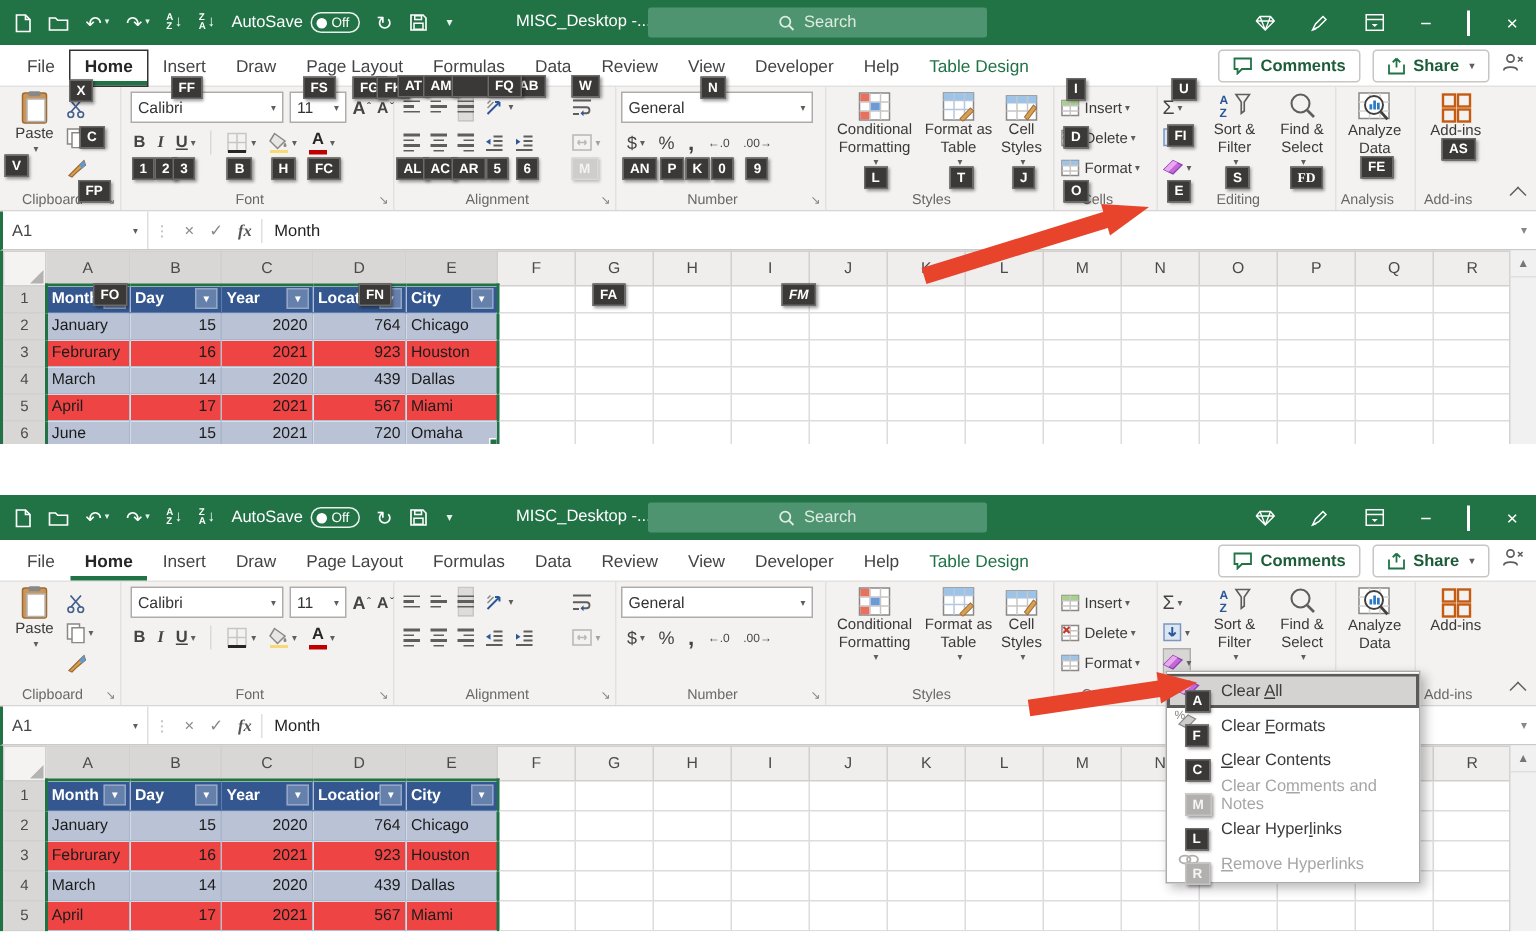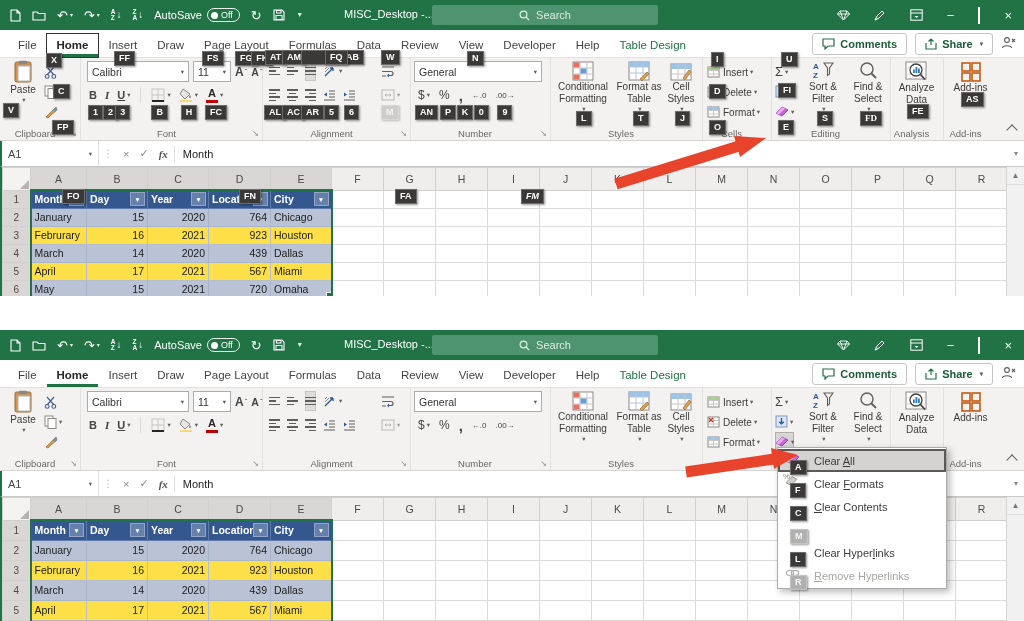--- a/index.html
+++ b/index.html
@@ -77,21 +77,21 @@
   th.rowh{background:#efeeed;border:1px solid #d2d0ce;font-size:10px;color:#4c4a48;text-align:center;}
   th.rowh.sel{background:#d9d7d5;}
   th.corner{background:#f4f3f2;border:1px solid #d2d0ce;position:relative;}
   .corner-tri{position:absolute;right:1px;bottom:1px;width:0;height:0;border-left:9px solid transparent;border-bottom:9px solid #b5b3b1;}
   .sheet-table td{background:#fff;border-right:1px solid #ddccdd0;border:1px solid #dddcdb;font-size:10.5px;color:#1b1b1b;padding:0 3px;overflow:hidden;white-space:nowrap;}
   #windows .excel-window:nth-child(1) tr.datarow td, #windows .excel-window:nth-child(1) tr.datarow th{height:15px;}
   #windows .excel-window:nth-child(2) tr.datarow td, #windows .excel-window:nth-child(2) tr.datarow th{height:17px;}
   td.tbl-h{background:#35578f;color:#fff;font-weight:bold;position:relative;border-right:1px solid #5e7bab;border-bottom:1px solid #5e7bab;}
   .flt{position:absolute;right:2px;top:50%;transform:translateY(-50%);width:13px;height:12px;background:#6680ac;border:1px solid #93a6c6;display:flex;align-items:center;justify-content:center;font-size:6.5px;color:#fff;}
   td.band-dark{background:#b9c3d5;border-color:#a9b5ca;}
-  td.band-light{background:#fde047;border-color:#b4becf;}
+  td.band-light{background:#ef4444;border-color:#b4becf;}
   td.num{text-align:right;}
   td.edge-t{border-top:2px solid #217346;}
   td.edge-b{border-bottom:2px solid #217346;}
   td.edge-l{border-left:2px solid #217346;}
   td.edge-r{border-right:2px solid #217346;}
   .handle{position:absolute;right:-2px;bottom:-2px;width:5px;height:5px;background:#217346;border:1px solid #fff;}
   .vscroll{position:absolute;right:0;top:0;bottom:0;width:17px;background:#f1f1f1;border-left:1px solid #d6d4d2;}
   .vs-up{height:17px;display:flex;align-items:center;justify-content:center;color:#787674;font-size:8px;border-bottom:1px solid #e1dfdd;}
   
   .clear-menu{display:none;position:absolute;left:777px;top:117px;width:168px;background:#fff;border:1px solid #ababab;box-shadow:3px 3px 7px rgba(0,0,0,.28);z-index:40;padding:1px 0;}
@@ -811,21 +811,21 @@
                 <td>&nbsp;</td>
                 <td>&nbsp;</td>
                 <td>&nbsp;</td>
                 <td>&nbsp;</td>
                 <td>&nbsp;</td>
                 <td>&nbsp;</td>
                 <td>&nbsp;</td>
               </tr>
               <tr class="datarow">
                 <th class="rowh sel">6</th>
-                <td class="band-dark edge-l edge-b">May</td>
+                <td class="band-dark edge-l edge-b">June</td>
                 <td class="band-dark num edge-b">15</td>
                 <td class="band-dark num edge-b">2021</td>
                 <td class="band-dark num edge-b">720</td>
                 <td class="band-dark edge-r edge-b" style="position: relative;">Omaha<span class="handle"></span></td>
                 <td>&nbsp;</td>
                 <td>&nbsp;</td>
                 <td>&nbsp;</td>
                 <td>&nbsp;</td>
                 <td>&nbsp;</td>
                 <td>&nbsp;</td>
@@ -1595,20 +1595,21 @@
               <span class="mi-label">Clear <u>F</u>ormats</span>
             </div>
             <div class="menu-item">
               <span class="mi-icon"></span>
               <span class="ktchip mi-kt">C</span>
               <span class="mi-label"><u>C</u>lear Contents</span>
             </div>
             <div class="menu-item disabled">
               <span class="mi-icon"></span>
               <span class="ktchip mi-kt dis">M</span>
+              <span class="mi-label">Clear Co<u>m</u>ments and Notes</span>
             </div>
             <div class="menu-item">
               <span class="mi-icon"></span>
               <span class="ktchip mi-kt">L</span>
               <span class="mi-label">Clear Hyper<u>l</u>inks</span>
             </div>
             <div class="menu-item disabled">
               <span class="mi-icon"><svg width="15" height="12" viewBox="0 0 15 12">
                   <ellipse cx="5" cy="6" rx="3.6" ry="2.6" fill="none" stroke="#b2b0ae" stroke-width="1.3"></ellipse>
                   <ellipse cx="10" cy="6" rx="3.6" ry="2.6" fill="none" stroke="#b2b0ae" stroke-width="1.3"></ellipse>

